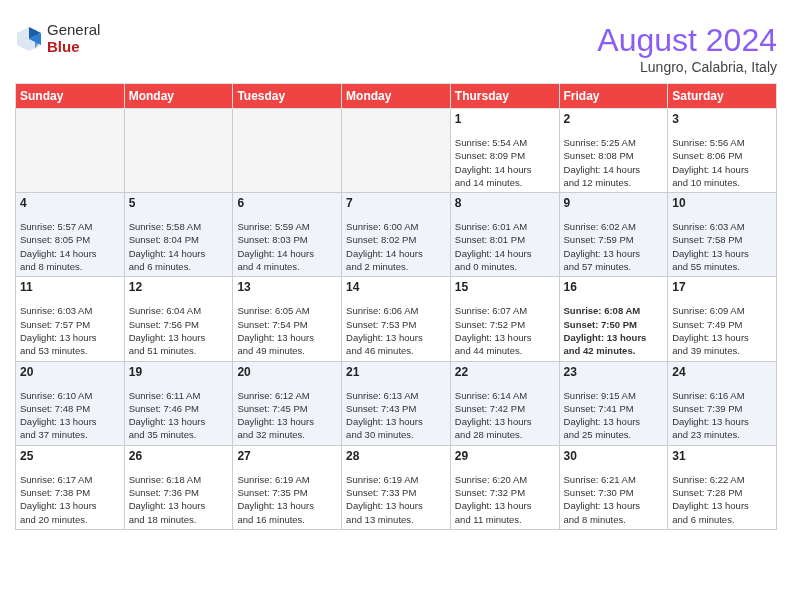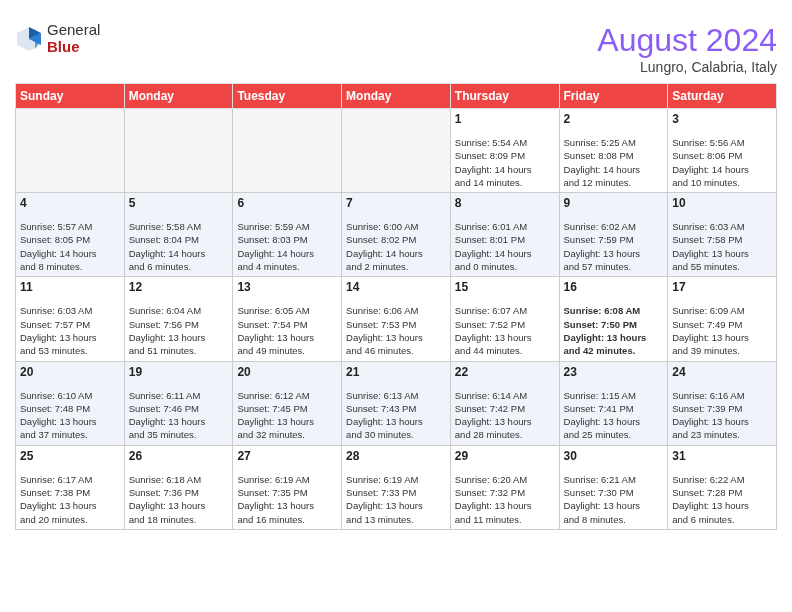--- a/index.html
+++ b/index.html
@@ -293,21 +293,21 @@
           </td>
           <td class="alt-row">
             <div class="day-number">22</div>
             <div class="day-info" style="white-space: pre-line;">Sunrise: 6:14 AM
 Sunset: 7:42 PM
 Daylight: 13 hours
 and 28 minutes.</div>
           </td>
           <td class="alt-row">
             <div class="day-number">23</div>
-            <div class="day-info" style="white-space: pre-line;">Sunrise: 1:15 AM
+            <div class="day-info" style="white-space: pre-line;">Sunrise: 9:15 AM
 Sunset: 7:41 PM
 Daylight: 13 hours
 and 25 minutes.</div>
           </td>
           <td class="alt-row">
             <div class="day-number">24</div>
             <div class="day-info" style="white-space: pre-line;">Sunrise: 6:16 AM
 Sunset: 7:39 PM
 Daylight: 13 hours
 and 23 minutes.</div>

